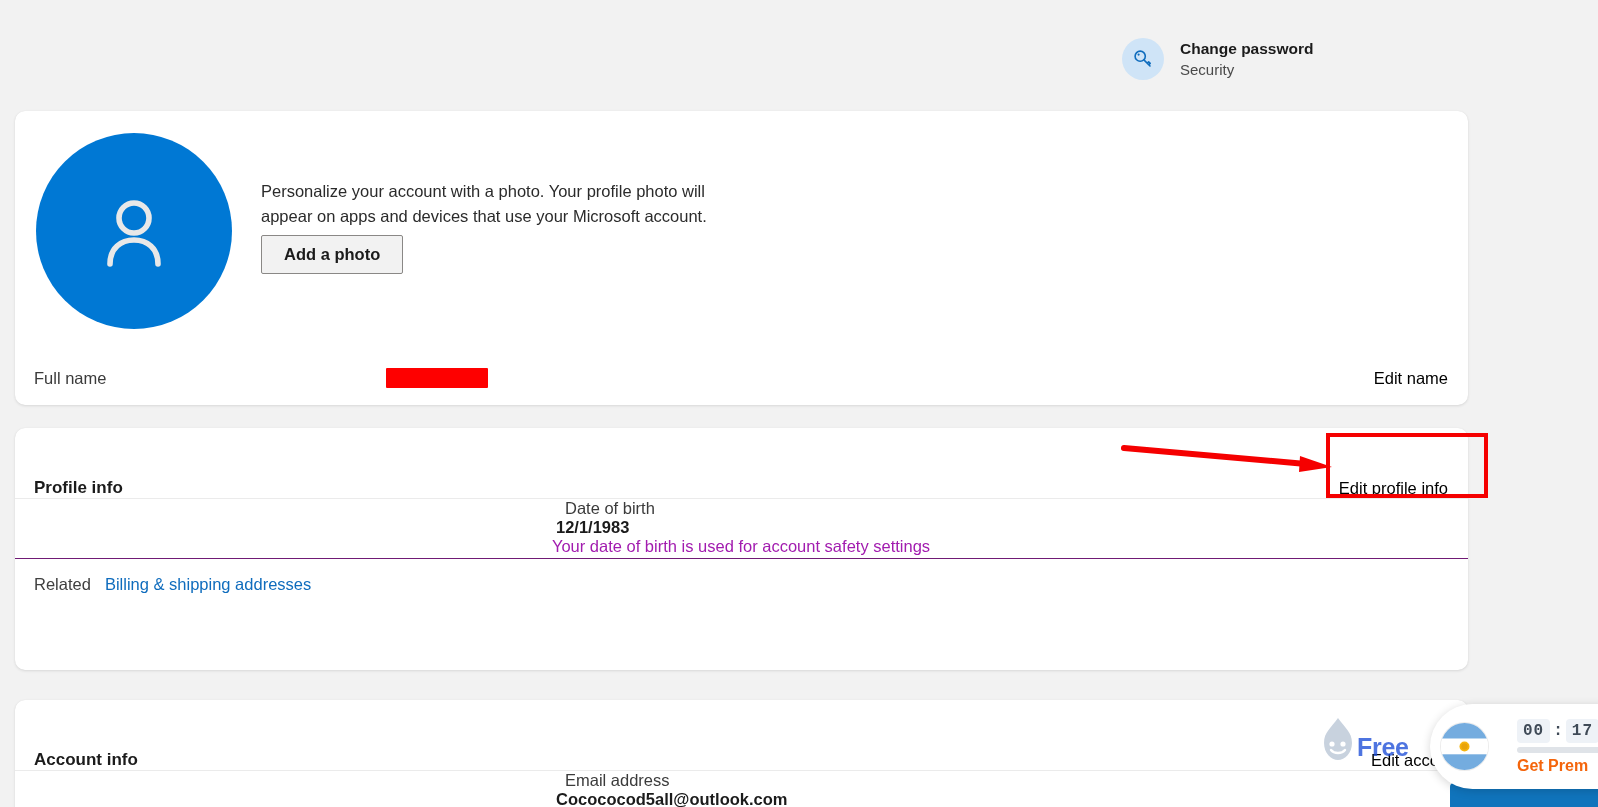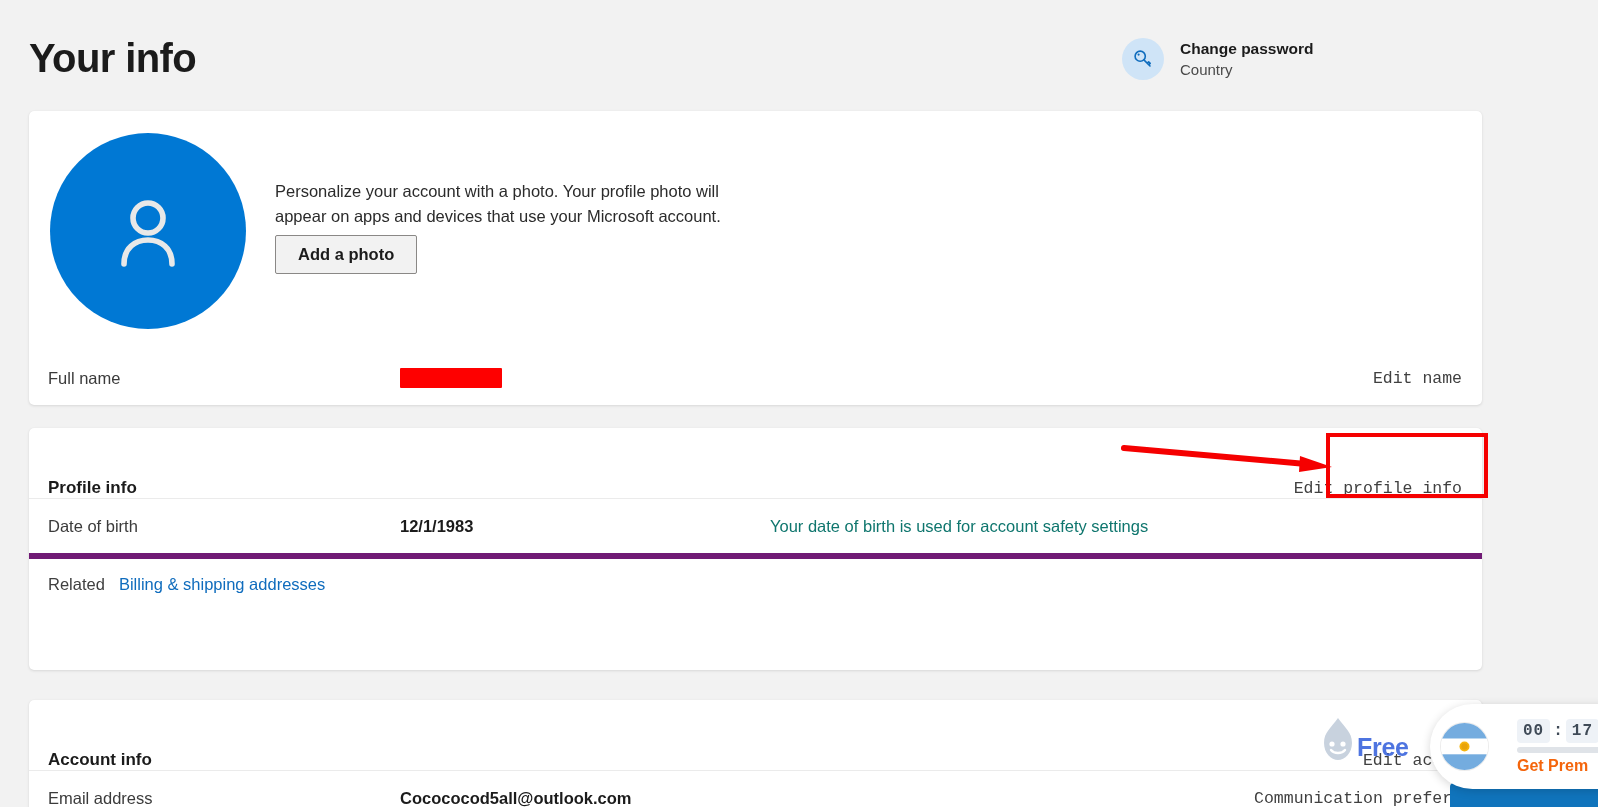--- a/index.html
+++ b/index.html
@@ -45,24 +45,24 @@
     display: flex; align-items: center; justify-content: center;
     flex: none;
   }
   .qa-text { display: flex; flex-direction: column; justify-content: center; }
   .qa-title { font-size: 15.5px; font-weight: 700; color: #1b1b1b; line-height: 1.35; }
   .qa-sub   { font-size: 15px; color: #4a4a4a; line-height: 1.35; }
 
   
   .card {
     position: absolute;
-    left: 29px;
+    left: 15px;
     width: 1453px;
     background: #ffffff;
-    border-radius: 5px;
+    border-radius: 10px;
     box-shadow: 0 1px 3px rgba(0,0,0,0.11), 0 0 1px rgba(0,0,0,0.07);
   }
   #card-photo   { top: 111px;  height: 294px; }
   #card-profile { top: 428px;  height: 242px; }
   #card-account { top: 700px;  height: 160px; }
 
   
   .avatar {
     position: absolute;
     left: 21px; top: 22px;
@@ -106,24 +106,23 @@
   .redacted {
     display: inline-block;
     width: 102px;
     height: 20px;
     background: #fe0000;
     border-radius: 1px;
   }
   .row-link {
     margin-left: auto;
     font-size: 16.5px;
-    color: #404040;
+    color: #000000;
     cursor: pointer;
     text-decoration: none;
-    font-family: Liberation Mono, monospace;
   }
 
   
   .card-header {
     position: relative;
     height: 71px;
     display: flex;
     align-items: flex-end;
     padding: 0 20px 0 19px;
     border-bottom: 1px solid #ebebeb;
@@ -131,25 +130,26 @@
   .card-header .title {
     font-size: 17px;
     font-weight: 700;
     color: #1b1b1b;
   }
   .data-row {
     display: flex;
     align-items: center;
     height: 60px;
     padding: 0 20px 0 19px;
-    border-bottom: 6px solid #701a75;
+    border-bottom: 1px solid #701a75;
+    flex-direction: column;
   }
   .dr-label { width: 352px; flex: none; font-size: 16.5px; color: #3b3b3b; }
   .dr-value { width: 370px; flex: none; font-size: 16.5px; font-weight: 700; color: #1b1b1b; }
-  .dr-desc  { font-size: 16.5px; color: #0f766e; }
+  .dr-desc  { font-size: 16.5px; color: #a21caf; }
   .related-row {
     display: flex;
     align-items: center;
     height: 51px;
     padding: 0 20px 0 19px;
     gap: 14px;
   }
   .related-label { font-size: 16.5px; color: #404040; }
   .related-link { font-size: 16.5px; color: #0f6cbd; cursor: pointer; }
 
@@ -256,34 +256,33 @@
     background: #1074bc;
     border-radius: 4px 4px 0 0;
     z-index: 52;
   }
 </style>
 </head>
 <body>
 
 <div class="page">
 
-  <h1 class="page-title">Your info</h1>
 
   <div class="quick-action">
     <span class="qa-iconwrap">
       <svg width="24" height="24" viewBox="0 0 24 24" fill="none" stroke="#0f6cbd" stroke-width="1.6">
         <circle cx="9.2" cy="9.2" r="5.1"></circle>
         <circle cx="7.6" cy="7.6" r="1.1" fill="#0f6cbd" stroke="none"></circle>
         <path d="M12.9 12.9 L19 19" stroke-linecap="round"></path>
         <path d="M16.2 16.2 L17.6 14.8 L19.2 16.4 L17.8 17.8" stroke-linejoin="round"></path>
       </svg>
     </span>
     <span class="qa-text">
       <span class="qa-title">Change password</span>
-      <span class="qa-sub">Country</span>
+      <span class="qa-sub">Security</span>
     </span>
   </div>
 
   <section class="card" id="card-photo">
     <div class="avatar">
       <svg width="86" height="86" viewBox="0 0 86 86" fill="none" stroke="#e8e8e8" stroke-width="5.6">
         <circle cx="43" cy="30" r="15"></circle>
         <path d="M19 76 C19 60 30 52 43 52 C56 52 67 60 67 76" stroke-linecap="round"></path>
       </svg>
     </div>

